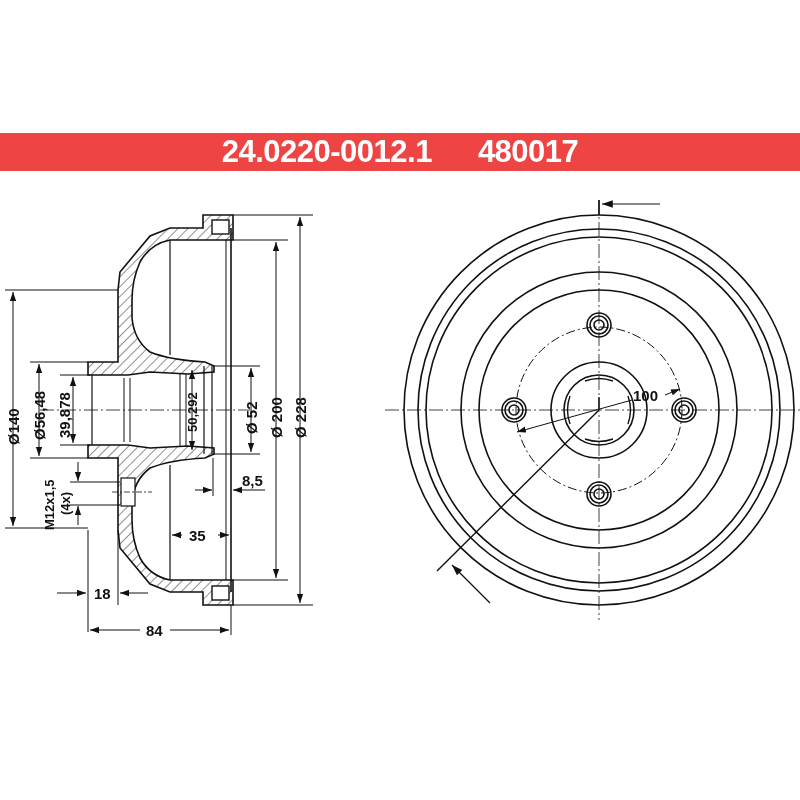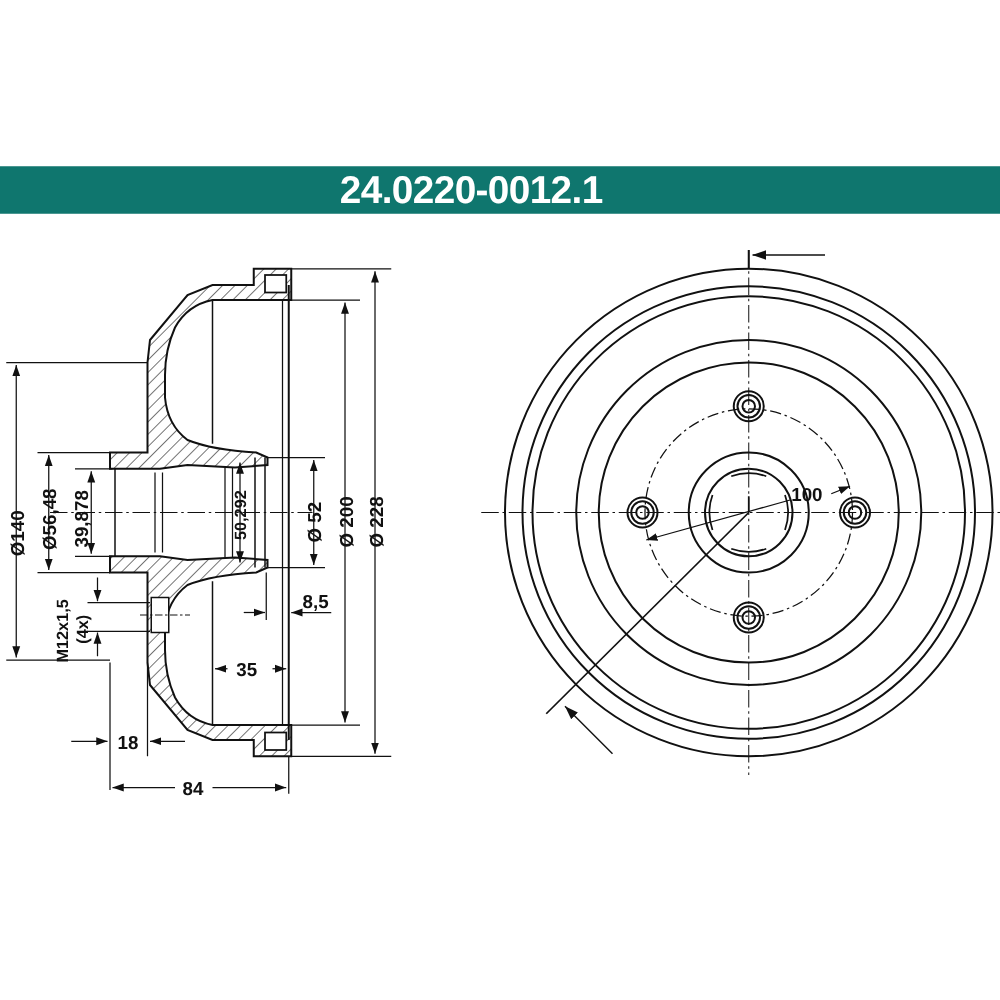--- a/index.html
+++ b/index.html
@@ -1,29 +1,30 @@
 <!DOCTYPE html>
 <html><head>
 <meta charset="utf-8">
 <style>
   html, body { margin: 0; padding: 0; background: #ffffff; }
   body { width: 800px; height: 800px; position: relative; overflow: hidden; font-family: "Liberation Sans", sans-serif; }
-  .banner { position: absolute; left: 0; top: 133px; width: 800px; height: 38px; background: #0f766e; display: flex; align-items: center; justify-content: center; }
+  .banner { position: absolute; left: 0; top: 133px; width: 800px; height: 38px; background: #ef4444; display: flex; align-items: center; justify-content: center; }
   .banner-text { color: #ffffff; font-family: "Liberation Sans", sans-serif; font-weight: bold; font-size: 31px; letter-spacing: -0.5px; }
   .banner .gap { display: inline-block; width: 46px; }
   svg.drawing { position: absolute; left: 0; top: 0; width: 800px; height: 800px; }
   .dim { font-family: "Liberation Sans", sans-serif; font-weight: bold; font-size: 15px; fill: #111; }
   .dim-sm { font-family: "Liberation Sans", sans-serif; font-weight: bold; font-size: 13px; fill: #111; }
 </style>
 </head>
 <body>
 
 <div class="banner">
   <span class="banner-text">24.0220-0012.1</span>
   <span class="gap"></span>
+  <span class="banner-text">480017</span>
 </div>
 
 <svg class="drawing" viewBox="0 0 800 800" xmlns="http://www.w3.org/2000/svg">
   <defs>
     <pattern id="hatch" patternUnits="userSpaceOnUse" width="7" height="7" patternTransform="rotate(45)">
       <line x1="0" y1="0" x2="0" y2="7" stroke="#222" stroke-width="1"></line>
     </pattern>
     <marker id="arr" viewBox="0 0 10 10" refX="10" refY="5" markerWidth="9" markerHeight="9" orient="auto-start-reverse">
       <path d="M0,1.5 L10,5 L0,8.5 z" fill="#111"></path>
     </marker>

